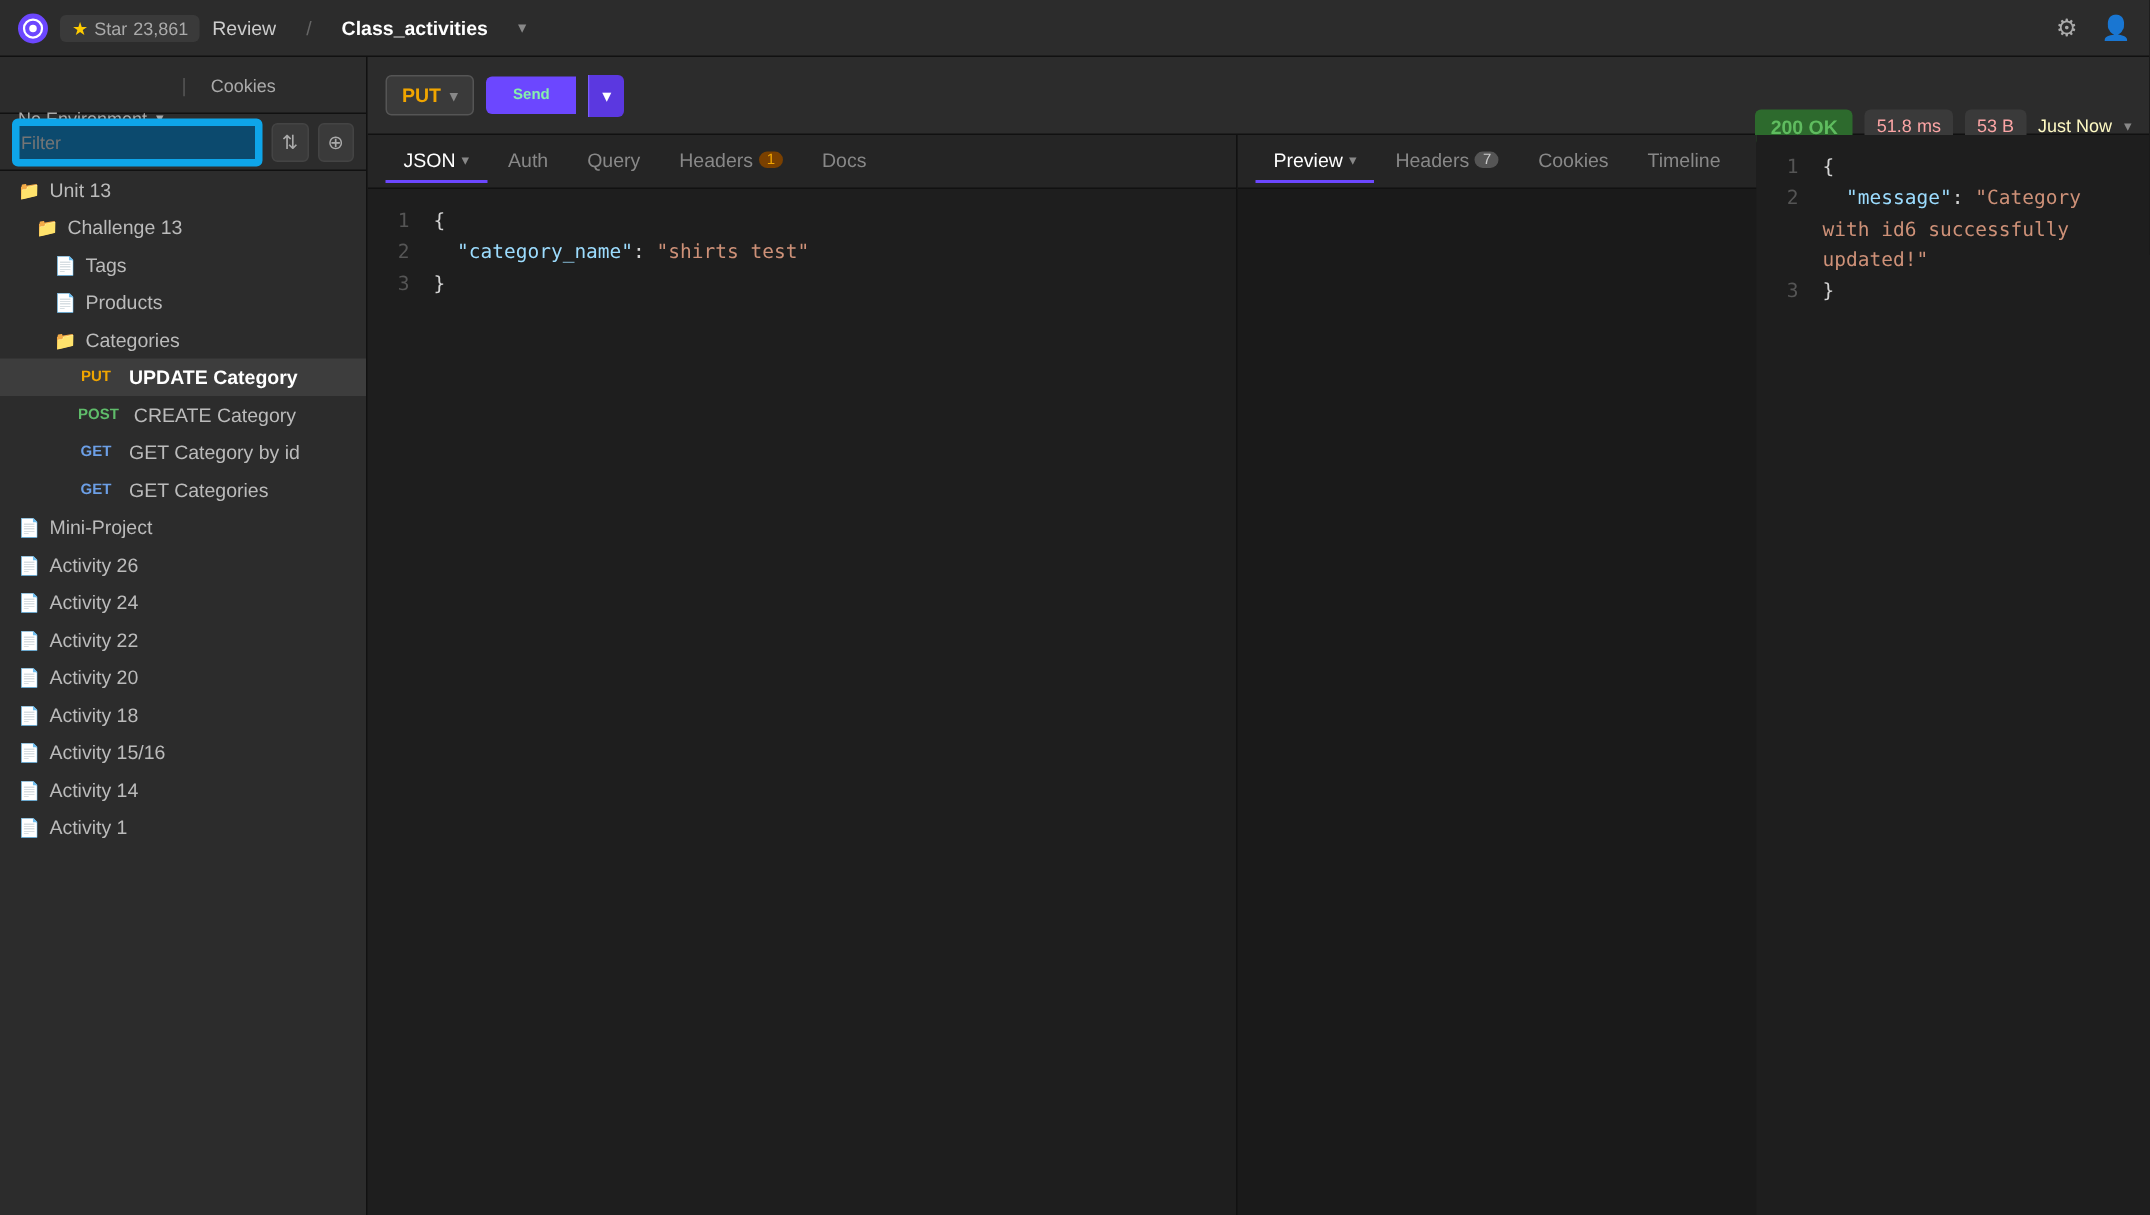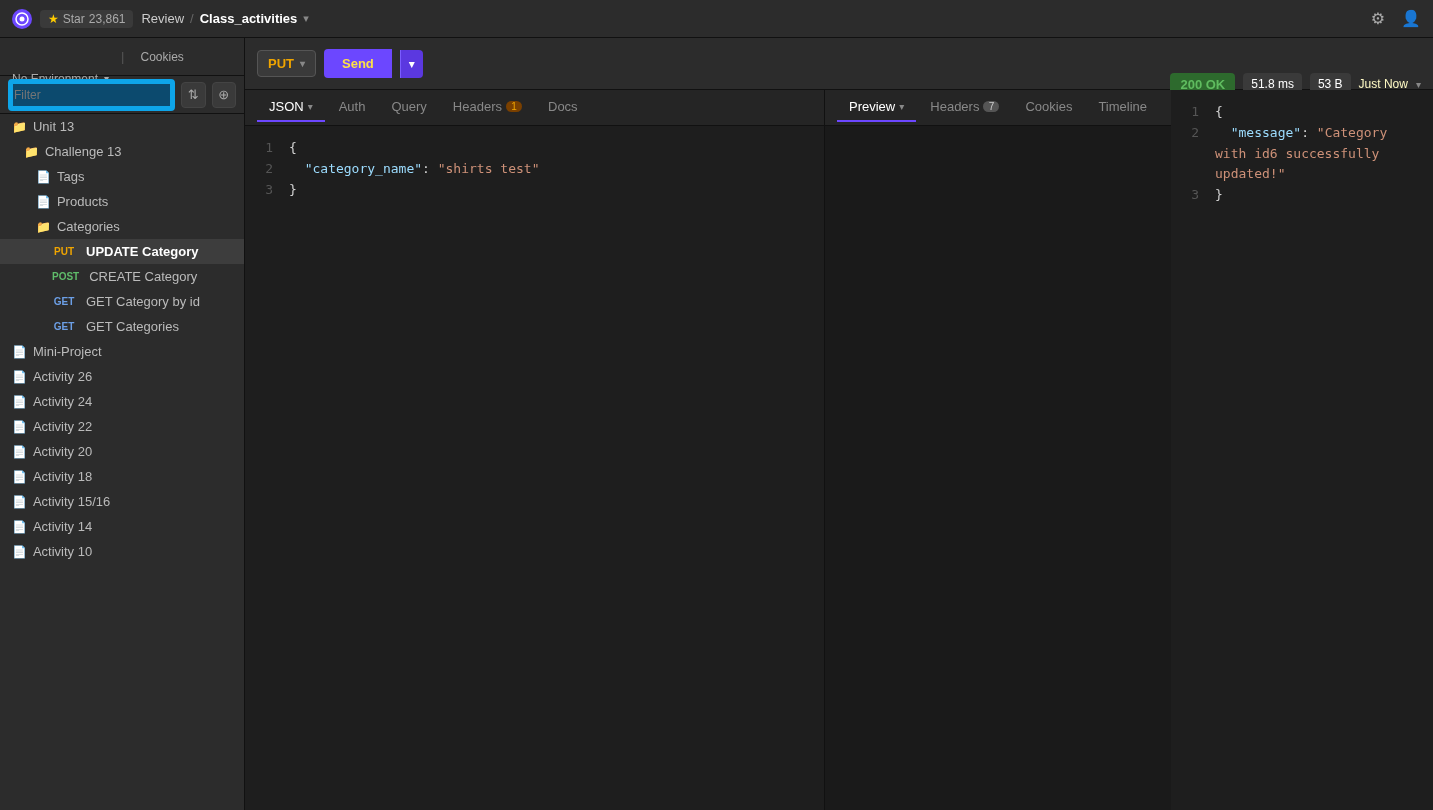--- a/index.html
+++ b/index.html
@@ -31,21 +31,21 @@
       font-size: 10px; color: white; flex-shrink: 0;
     }
     .top-bar-star {
       display: flex; align-items: center; gap: 4px;
       background: #3a3a3a; border-radius: 4px; padding: 2px 8px;
       font-size: 12px; color: #aaa;
     }
     .top-bar-star span.star-icon { color: #ffcc00; }
     .top-bar-breadcrumb {
       font-size: 13px; color: #ccc;
-      display: flex; align-items: center; gap: 6px;
+      display: flex; align-items: center; gap: 20px;
     }
     .top-bar-breadcrumb .sep { color: #666; }
     .top-bar-breadcrumb .active { font-weight: 600; color: #fff; }
     .top-bar-spacer { flex: 1; }
     .top-bar-icons { display: flex; gap: 16px; color: #aaa; font-size: 16px; }
 
     
     .main-layout {
       display: flex;
       height: calc(810px - 38px);
@@ -151,25 +151,25 @@
       background: #1a1a1a;
       border: 1px solid #444;
       border-radius: 4px;
       padding: 6px 10px;
       color: #ccc;
       font-size: 13px;
       outline: none;
     }
     .send-btn {
       background: #6c47ff;
-      color: #fde047;
+      color: #86efac;
       border: none;
       border-radius: 4px 0 0 4px;
       padding: 7px 18px;
-      font-size: 13px;
+      font-size: 10px;
       font-weight: 600;
       cursor: pointer;
     }
     .send-arrow-btn {
       background: #5b38e0;
       color: white;
       border: none;
       border-radius: 0 4px 4px 0;
       padding: 7px 8px;
       font-size: 12px;
@@ -187,21 +187,21 @@
     }
     .status-ok {
       background: #2d6a2d;
       color: #5fbc5f;
       border-radius: 4px;
       padding: 4px 10px;
       font-weight: 700;
       font-size: 13px;
     }
     .status-meta {
-      color: #ffffff;
+      color: #fca5a5;
       font-size: 12px;
       background: #3a3a3a;
       border-radius: 4px;
       padding: 4px 8px;
     }
     .time-badge {
       color: #fef9c3; font-size: 12px; display: flex; align-items: center; gap: 4px;
     }
 
     
@@ -425,21 +425,21 @@
         <span class="label">Activity 15/16</span>
       </div>
 
       <div class="sidebar-item">
         <span class="folder-icon">📄</span>
         <span class="label">Activity 14</span>
       </div>
 
       <div class="sidebar-item">
         <span class="folder-icon">📄</span>
-        <span class="label">Activity 10</span>
+        <span class="label">Activity 1</span>
       </div>
 
     </div>
   </div>
 
   <div class="content-area">
 
     <div class="url-bar">
       <div class="method-selector">
         <span style="color:#f0a500;font-weight:700;">PUT</span>

